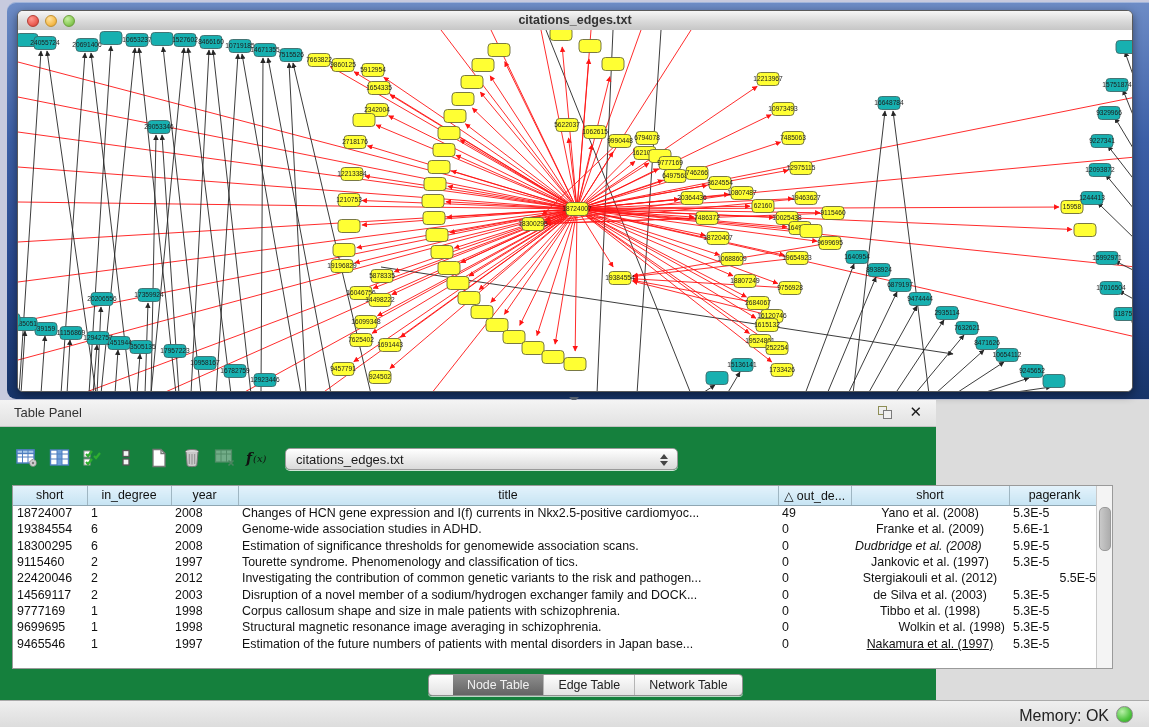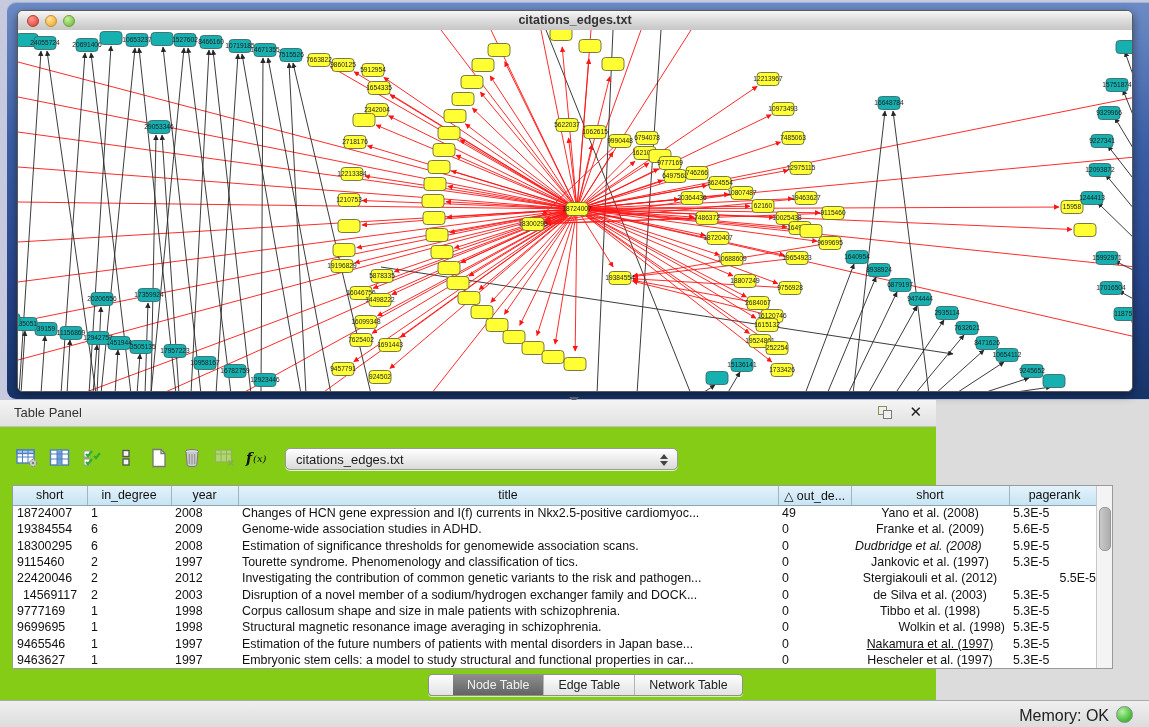--- a/index.html
+++ b/index.html
@@ -33,21 +33,21 @@
   .tl-btn{position:absolute;top:4px;width:12px;height:12px;border-radius:50%;box-sizing:border-box;}
   .tl-close{left:9px;background:radial-gradient(circle at 35% 30%,#ff9a90,#ec5f55 60%,#c8382e);border:1px solid #b33c32;}
   .tl-min{left:27px;background:radial-gradient(circle at 35% 30%,#ffe2a0,#f6bd4f 60%,#d99b2b);border:1px solid #c2912f;}
   .tl-zoom{left:45px;background:radial-gradient(circle at 35% 30%,#c6f0a0,#8dcc5a 60%,#61a82f);border:1px solid #6da13c;}
   #net{position:absolute;left:0;top:19px;width:1116px;height:363px;background:#fff;}
   .splitter-grip{
     position:absolute;left:569px;top:397px;width:0;height:0;
     border-left:5px solid transparent;border-right:5px solid transparent;border-top:5px solid #55606e;
   }
   
-  .table-panel{position:absolute;left:0;top:400px;width:936px;height:300px;background:#84cc16;}
+  .table-panel{position:absolute;left:0;top:400px;width:936px;height:300px;background:#15803d;}
   .panel-header{
     position:absolute;left:0;top:0;width:100%;height:26px;
     background:linear-gradient(#f4f4f4,#e2e2e2);border-bottom:1px solid #c2c2c2;
   }
   .panel-header .ph-title{position:absolute;left:14px;top:5px;font-size:13px;color:#333;}
   .float-icon{position:absolute;right:44px;top:6px;width:14px;height:13px;cursor:pointer;}
   .float-icon .sq1{position:absolute;left:0;top:0;width:7px;height:7px;border:1.5px solid #8e8e55;background:transparent;}
   .float-icon .sq2{position:absolute;right:0;bottom:0;width:7px;height:7px;border:1.5px solid #7a7a7a;background:#f0f0f0;}
   .close-icon{position:absolute;right:14px;top:3px;font-size:15px;font-weight:bold;color:#1a1a1a;cursor:pointer;line-height:18px;}
   .toolbar{position:absolute;left:12px;top:44px;height:30px;display:flex;align-items:center;}
@@ -656,21 +656,21 @@
             <td style="text-align: center;">Yano et al. (2008)</td>
             <td style="text-align: left;">5.3E-5</td>
           </tr>
           <tr>
             <td style="text-align: left;">19384554</td>
             <td style="text-align: left;">6</td>
             <td style="text-align: left;">2009</td>
             <td style="text-align: left;">Genome-wide association studies in ADHD.</td>
             <td style="text-align: left;">0</td>
             <td style="text-align: center;">Franke et al. (2009)</td>
-            <td style="text-align: left;">5.6E-5</td>
+            <td style="text-align: left;">5.6E-1</td>
           </tr>
           <tr>
             <td style="text-align: left;">18300295</td>
             <td style="text-align: left;">6</td>
             <td style="text-align: left;">2008</td>
             <td style="text-align: left;">Estimation of significance thresholds for genomewide association scans.</td>
             <td style="text-align: left;">0</td>
             <td style=" font-style: italic;">Dudbridge et al. (2008)</td>
             <td style="text-align: left;">5.9E-5</td>
           </tr>
@@ -686,21 +686,21 @@
           <tr>
             <td style="text-align: left;">22420046</td>
             <td style="text-align: left;">2</td>
             <td style="text-align: left;">2012</td>
             <td style="text-align: left;">Investigating the contribution of common genetic variants to the risk and pathogen...</td>
             <td style="text-align: left;">0</td>
             <td style="text-align: center;">Stergiakouli et al. (2012)</td>
             <td style="text-align: right;">5.5E-5</td>
           </tr>
           <tr>
-            <td style="text-align: center;">14569117</td>
+            <td style="text-align: left;">14569117</td>
             <td style="text-align: left;">2</td>
             <td style="text-align: left;">2003</td>
             <td style="text-align: left;">Disruption of a novel member of a sodium/hydrogen exchanger family and DOCK...</td>
             <td style="text-align: left;">0</td>
             <td style="text-align: center;">de Silva et al. (2003)</td>
             <td style="text-align: left;">5.3E-5</td>
           </tr>
           <tr>
             <td style="text-align: left;">9777169</td>
             <td style="text-align: left;">1</td>
@@ -719,29 +719,20 @@
             <td style="text-align: right;">Wolkin et al. (1998)</td>
             <td style="text-align: left;">5.3E-5</td>
           </tr>
           <tr>
             <td style="text-align: left;">9465546</td>
             <td style="text-align: left;">1</td>
             <td style="text-align: left;">1997</td>
             <td style="text-align: left;">Estimation of the future numbers of patients with mental disorders in Japan base...</td>
             <td style="text-align: left;">0</td>
             <td style="text-align: center; text-decoration: underline;">Nakamura et al. (1997)</td>
-            <td style="text-align: left;">5.3E-5</td>
-          </tr>
-          <tr>
-            <td style="text-align: left;">9463627</td>
-            <td style="text-align: left;">1</td>
-            <td style="text-align: left;">1997</td>
-            <td style="text-align: left;">Embryonic stem cells: a model to study structural and functional properties in car...</td>
-            <td style="text-align: left;">0</td>
-            <td style="text-align: center;">Hescheler et al. (1997)</td>
             <td style="text-align: left;">5.3E-5</td>
           </tr>
         </tbody>
       </table>
     <div class="vscroll">
       <div class="thumb"></div>
     </div>
   </div>
 
   <div class="tabs" id="tabs">

